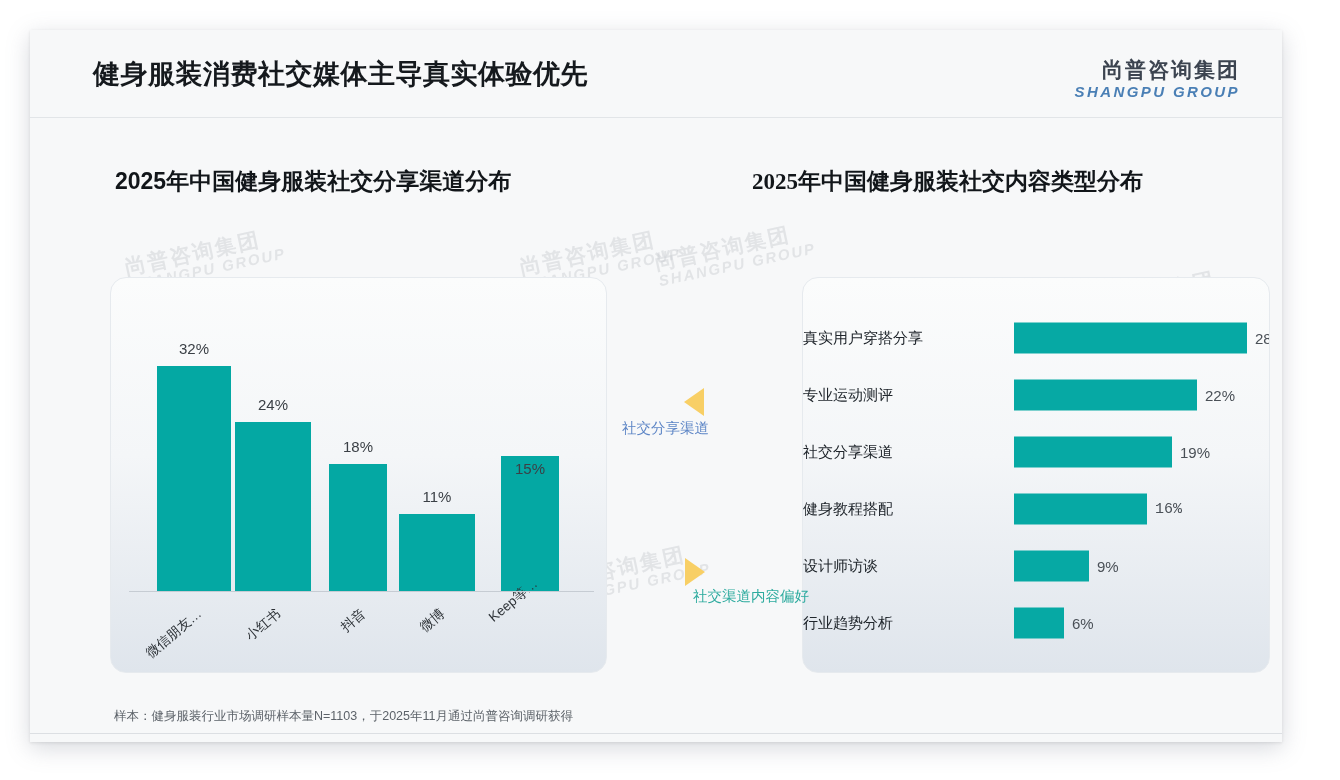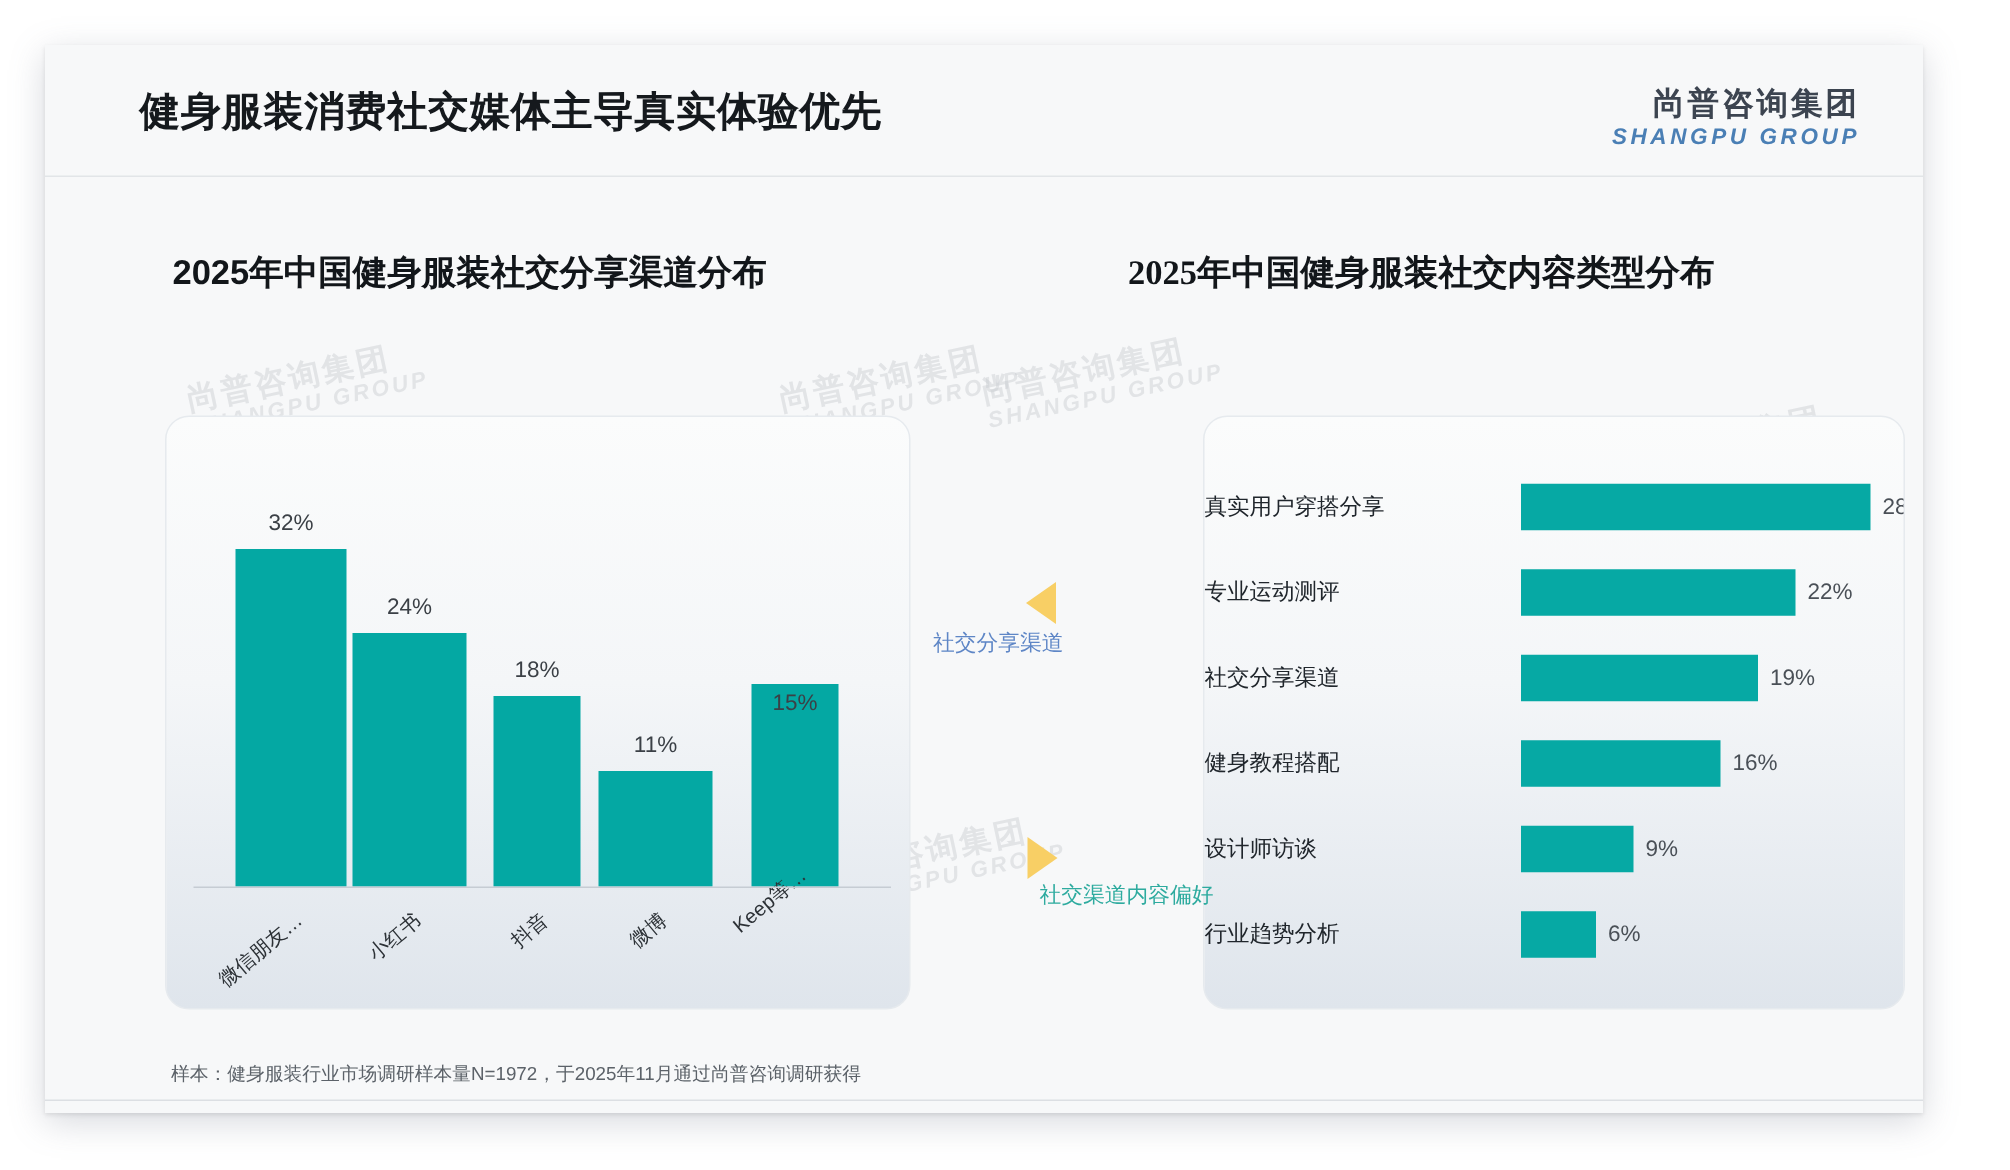--- a/index.html
+++ b/index.html
@@ -226,21 +226,21 @@
         <div class="bar-row" style="top: 100px;">
           <div class="bar-cat">专业运动测评</div>
           <div class="bar-fill" style="width: 183px; background: rgb(6, 169, 164);"></div>
           <div class="bar-val" style="left: 402px;">22%</div>
         </div>
         <div class="bar-row" style="top: 157px;">
           <div class="bar-cat">社交分享渠道</div>
           <div class="bar-fill" style="width: 158px; background: rgb(6, 169, 164);"></div>
           <div class="bar-val" style="left: 377px;">19%</div>
         </div>
-        <div class="bar-row" style="top: 214px;">
+        <div class="bar-row" style="top: 214px; font-family: Liberation Mono, monospace;">
           <div class="bar-cat">健身教程搭配</div>
           <div class="bar-fill" style="width: 133px; background: rgb(6, 169, 164);"></div>
           <div class="bar-val" style="left: 352px;">16%</div>
         </div>
         <div class="bar-row" style="top: 271px; text-decoration: underline;">
           <div class="bar-cat">设计师访谈</div>
           <div class="bar-fill" style="width: 75px; background: rgb(6, 169, 164);"></div>
           <div class="bar-val" style="left: 294px;">9%</div>
         </div>
         <div class="bar-row" style="top: 328px;">
@@ -254,16 +254,16 @@
   <div class="annot" style="left:592px; top:358px;">
     <div class="annot-tri tri-left" style="left:62px; top:0;"></div>
     <div class="annot-txt" id="annot-top-txt" style="left: 0px; top: 31px; color: rgb(94, 134, 198);">社交分享渠道</div>
   </div>
 
   <div class="annot" style="left:655px; top:528px;">
     <div class="annot-tri tri-right" style="left:0; top:0;"></div>
     <div class="annot-txt" id="annot-bot-txt" style="left: 8px; top: 29px; color: rgb(46, 171, 159);">社交渠道内容偏好</div>
   </div>
 
-  <div id="footnote">样本：健身服装行业市场调研样本量N=1972，于2025年11月通过尚普咨询调研获得</div>
+  <div id="footnote">样本：健身服装行业市场调研样本量N=1103，于2025年11月通过尚普咨询调研获得</div>
   <div id="foot-sep"></div>
 
 </div>
 
 </body></html>

